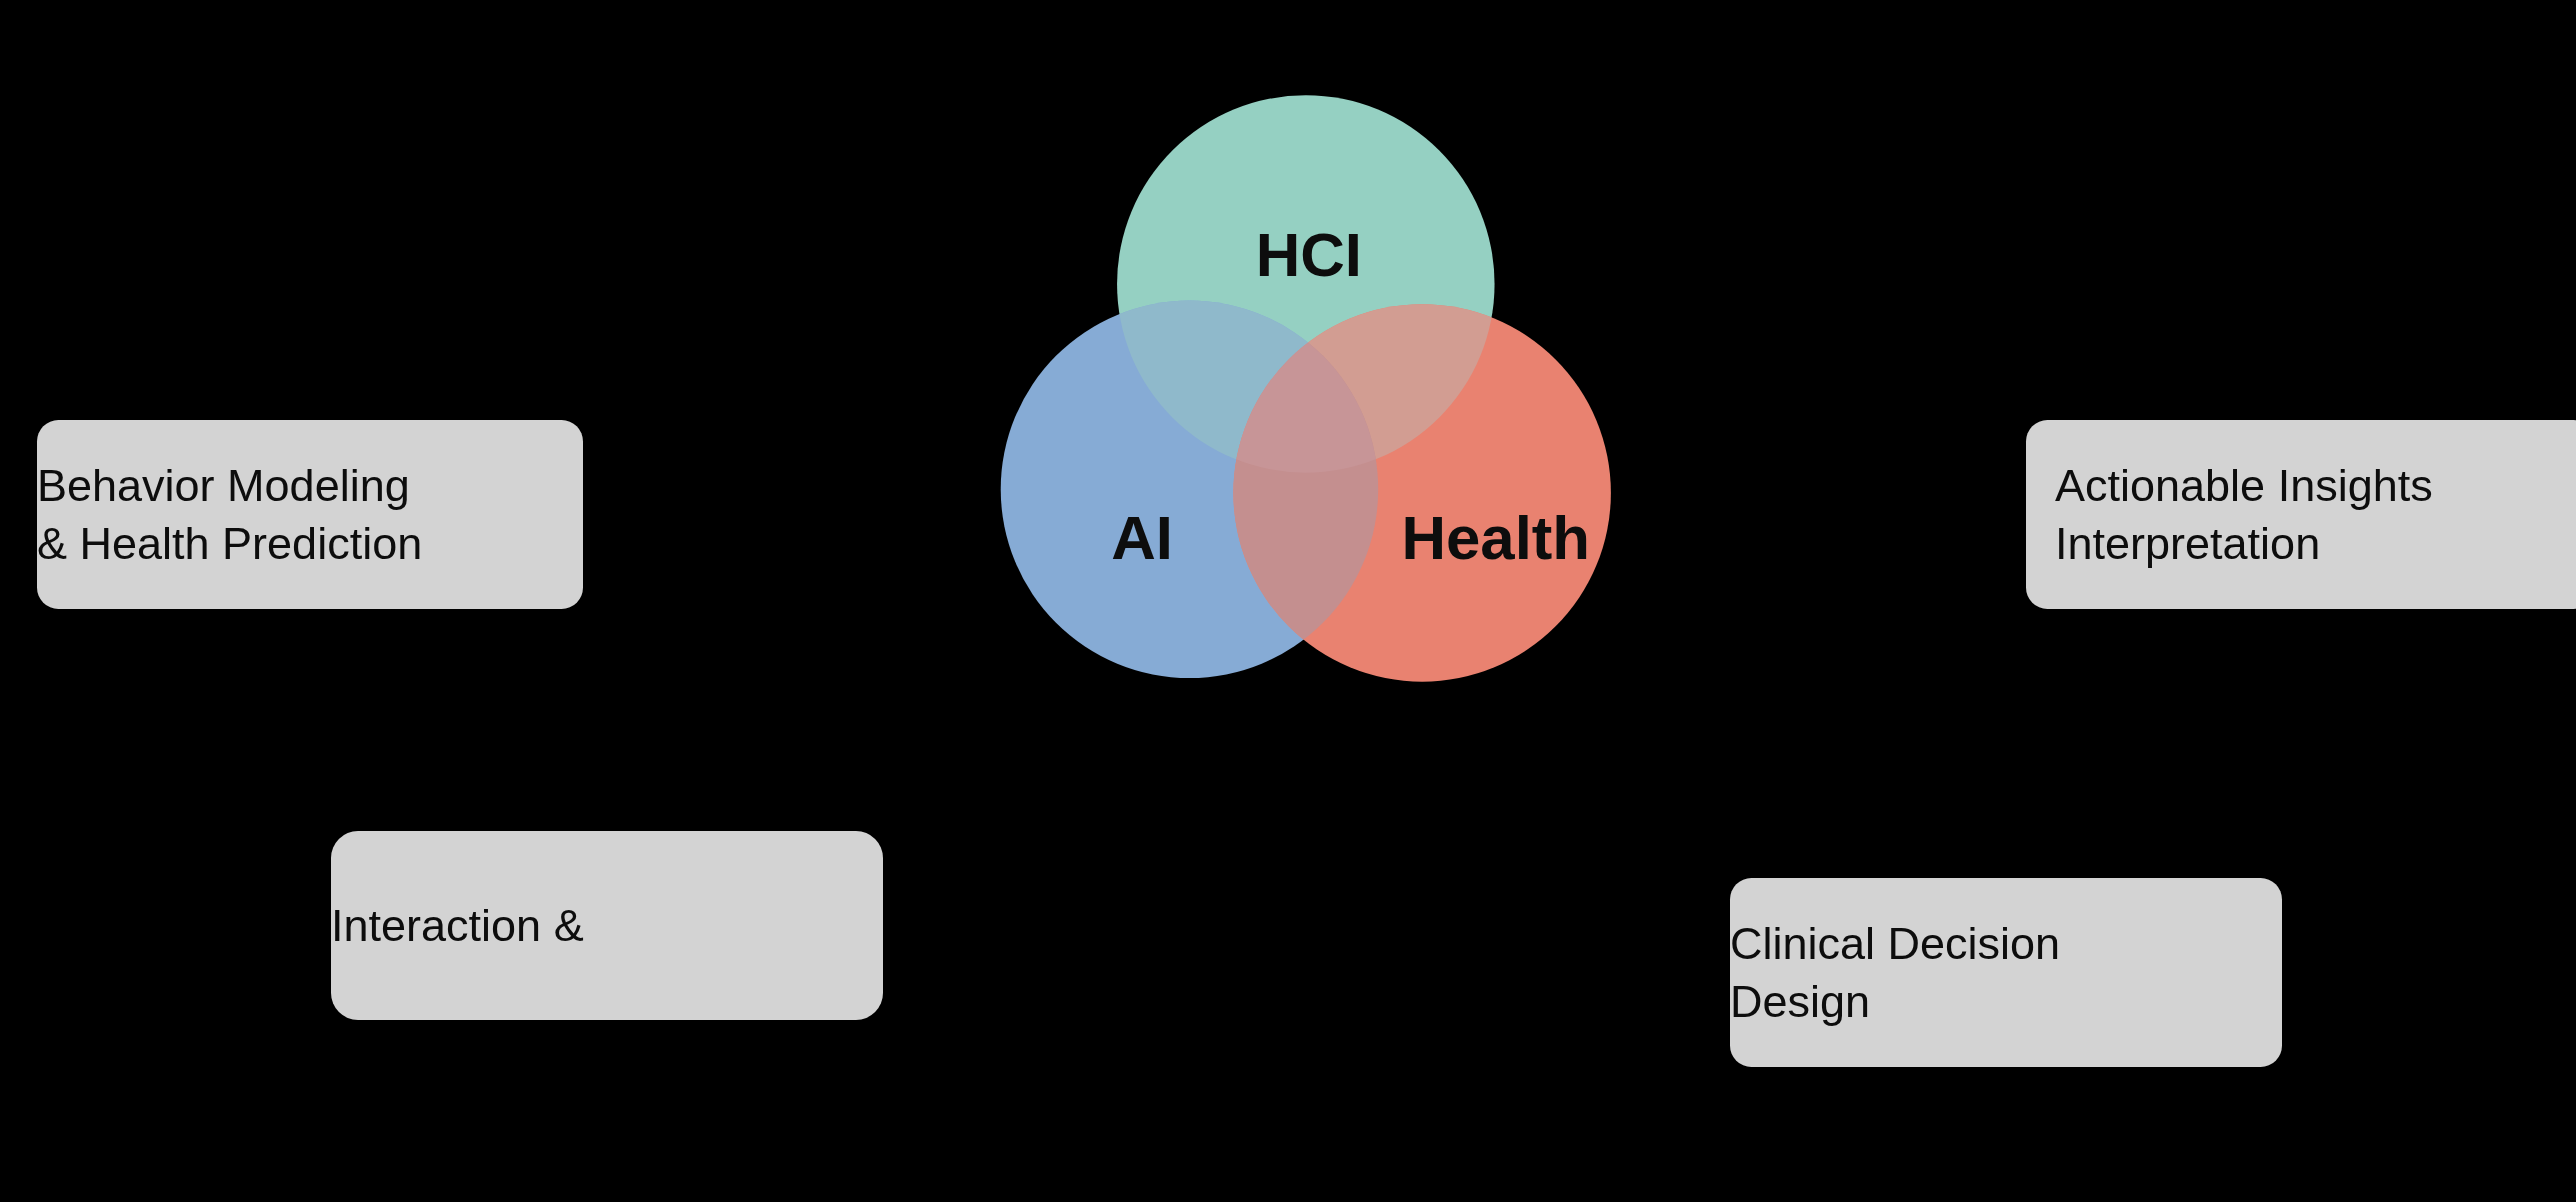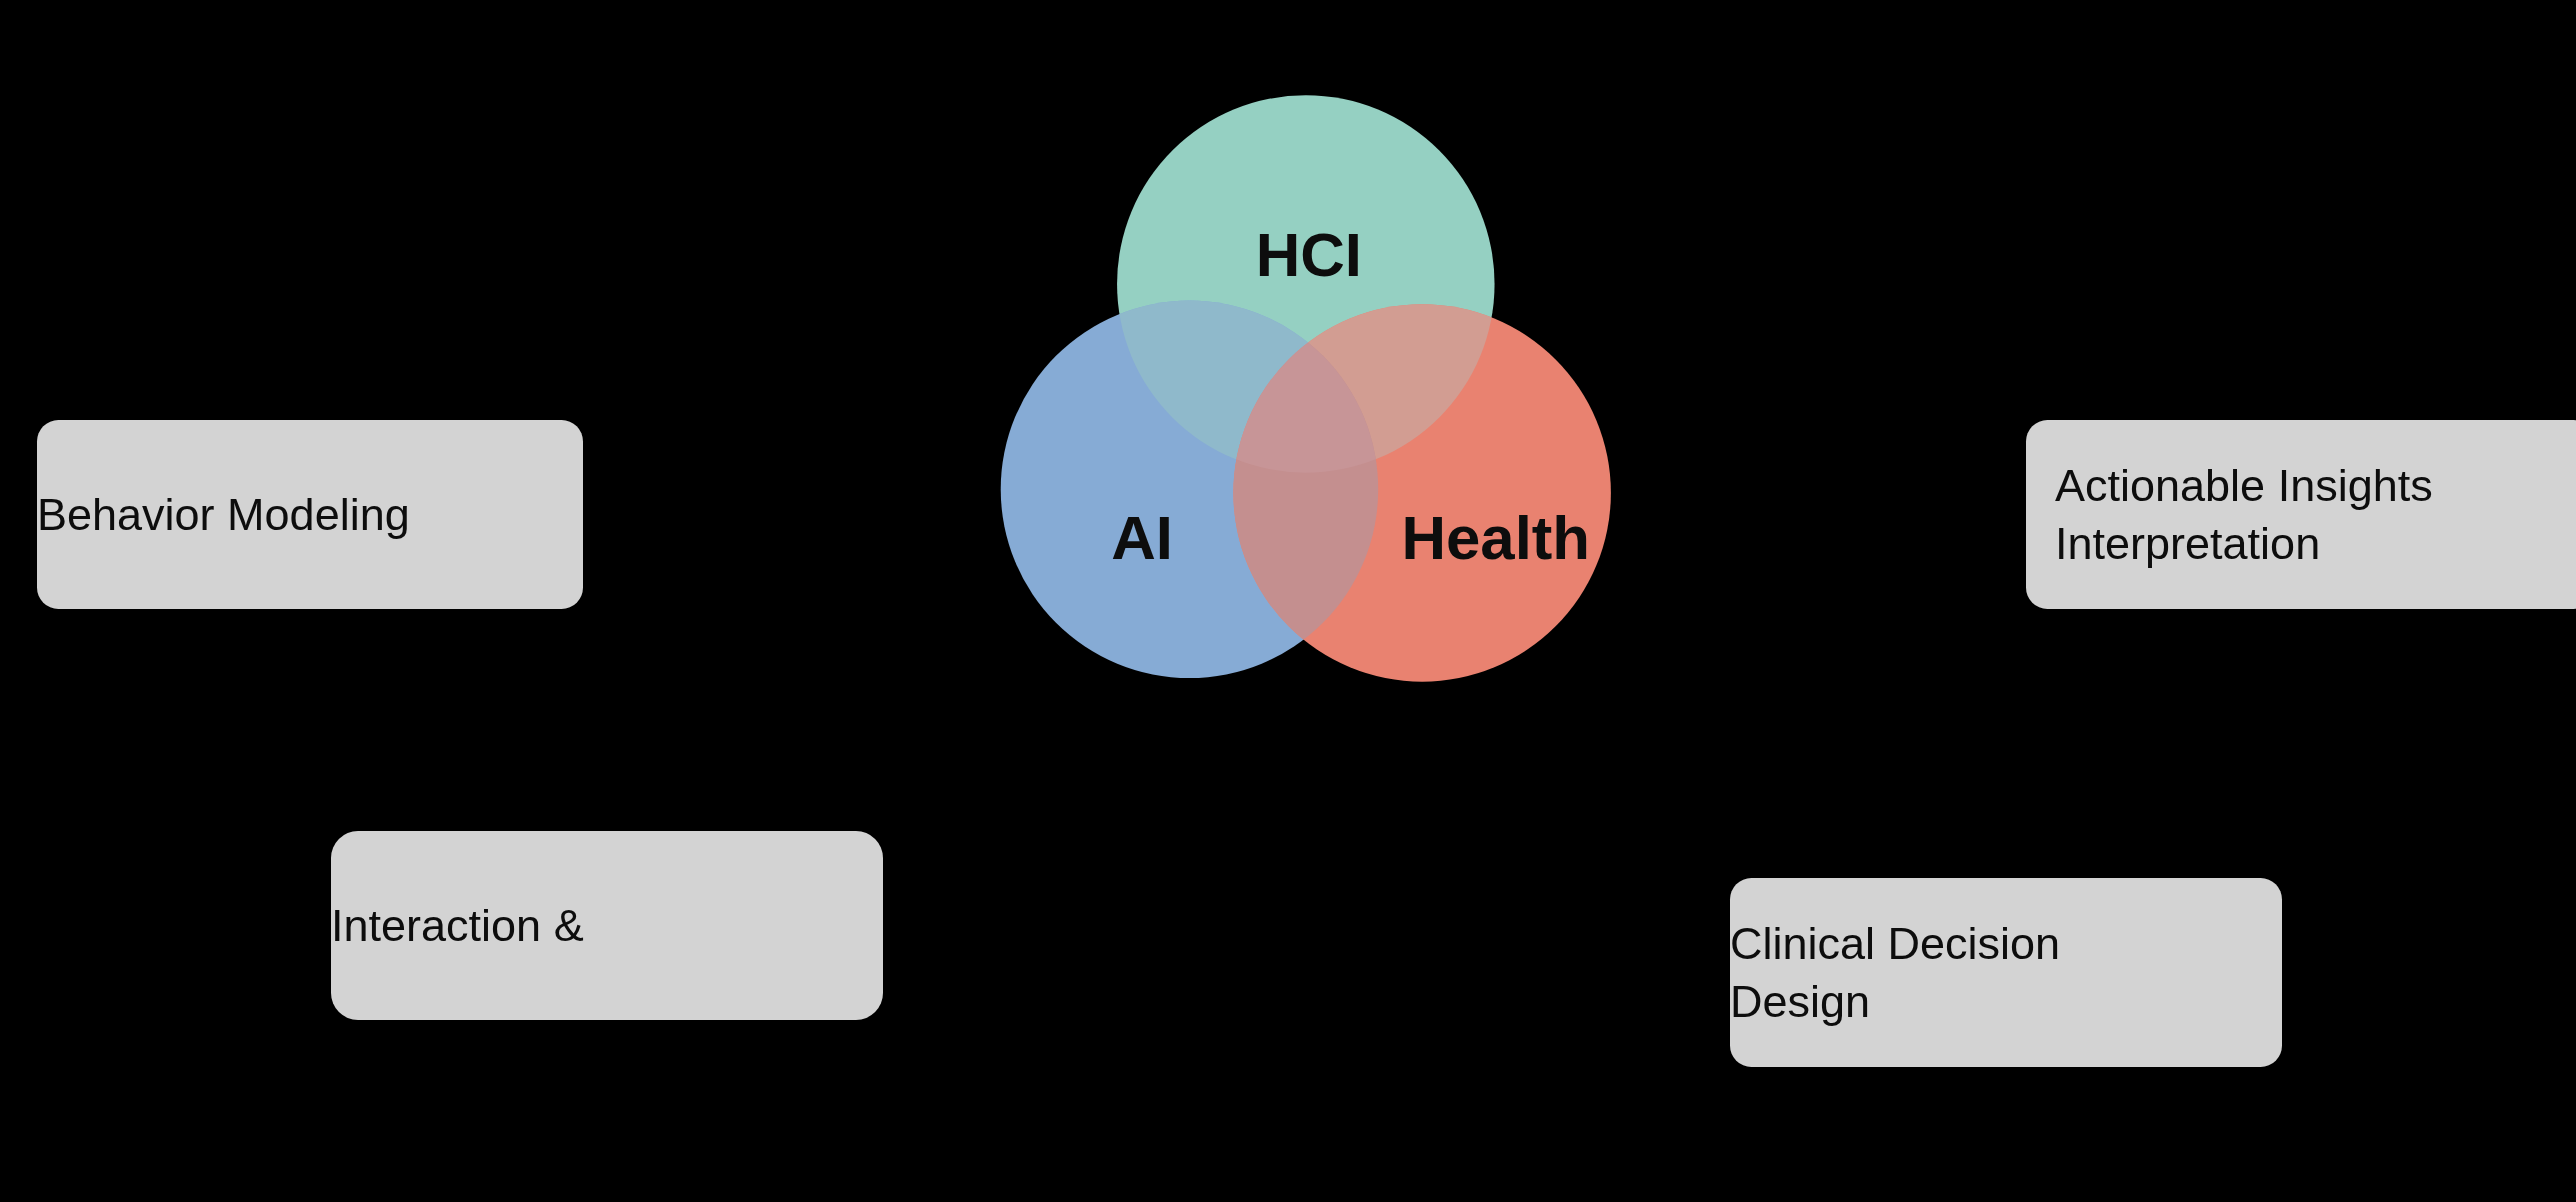--- a/index.html
+++ b/index.html
@@ -86,20 +86,21 @@
       </g>
     </g>
 
     <text class="venn-label" x="2205" y="428" text-anchor="middle" dominant-baseline="central">HCI</text>
     <text class="venn-label" x="1924" y="905" text-anchor="middle" dominant-baseline="central">AI</text>
     <text class="venn-label" x="2520" y="905" text-anchor="middle" dominant-baseline="central">Health</text>
   </svg>
 
   <div class="label-box" id="box-top-left">
     <span>Behavior Modeling</span>
+    <span>&amp; Health Prediction</span>
   </div>
 
   <div class="label-box" id="box-top-right">
     <span>Actionable Insights</span>
     <span>Interpretation</span>
   </div>
 
   <div class="label-box" id="box-bottom-left">
     <span>Interaction &amp;</span>
   </div>

